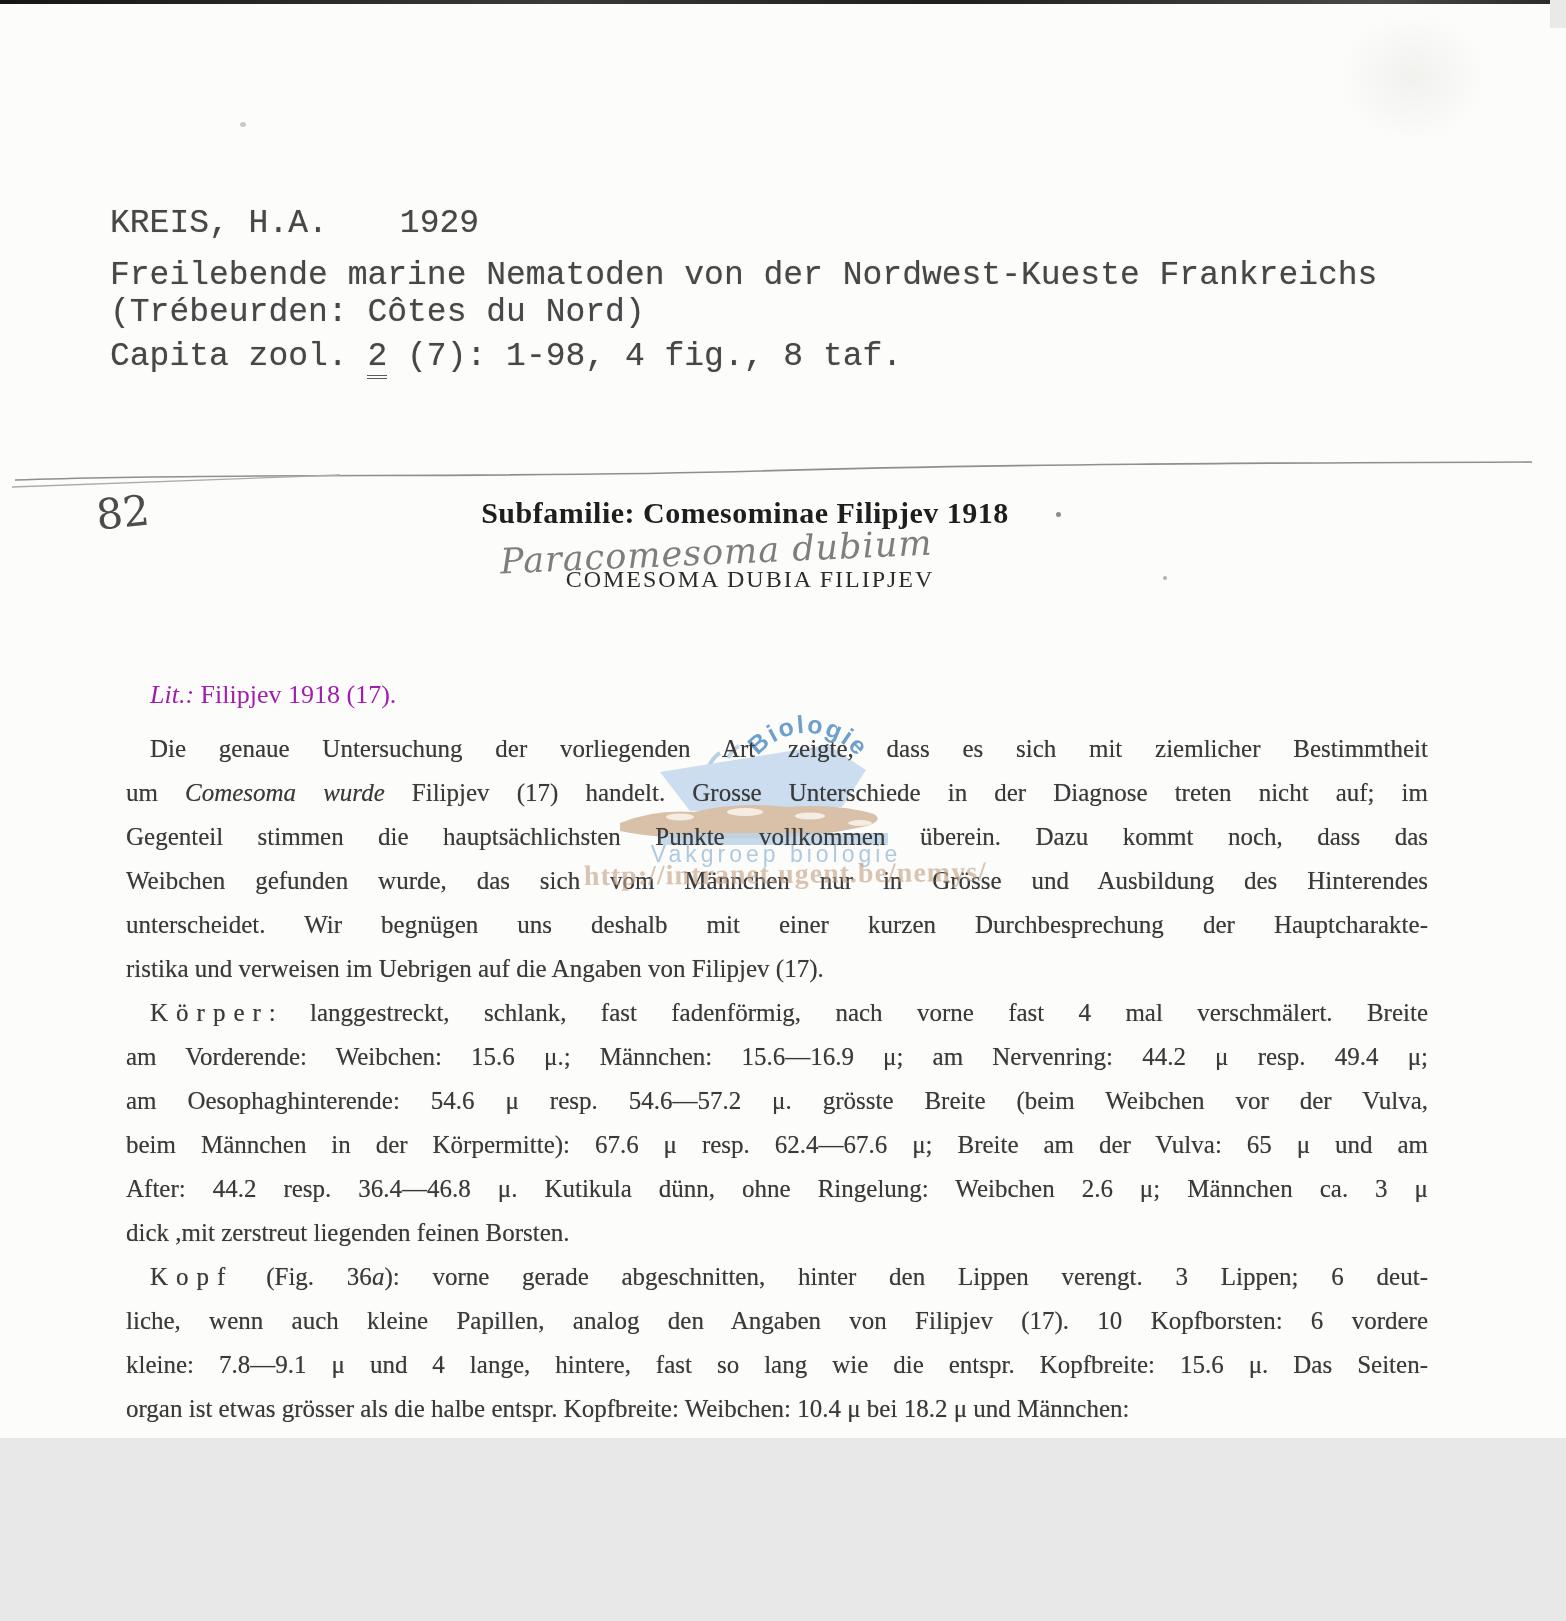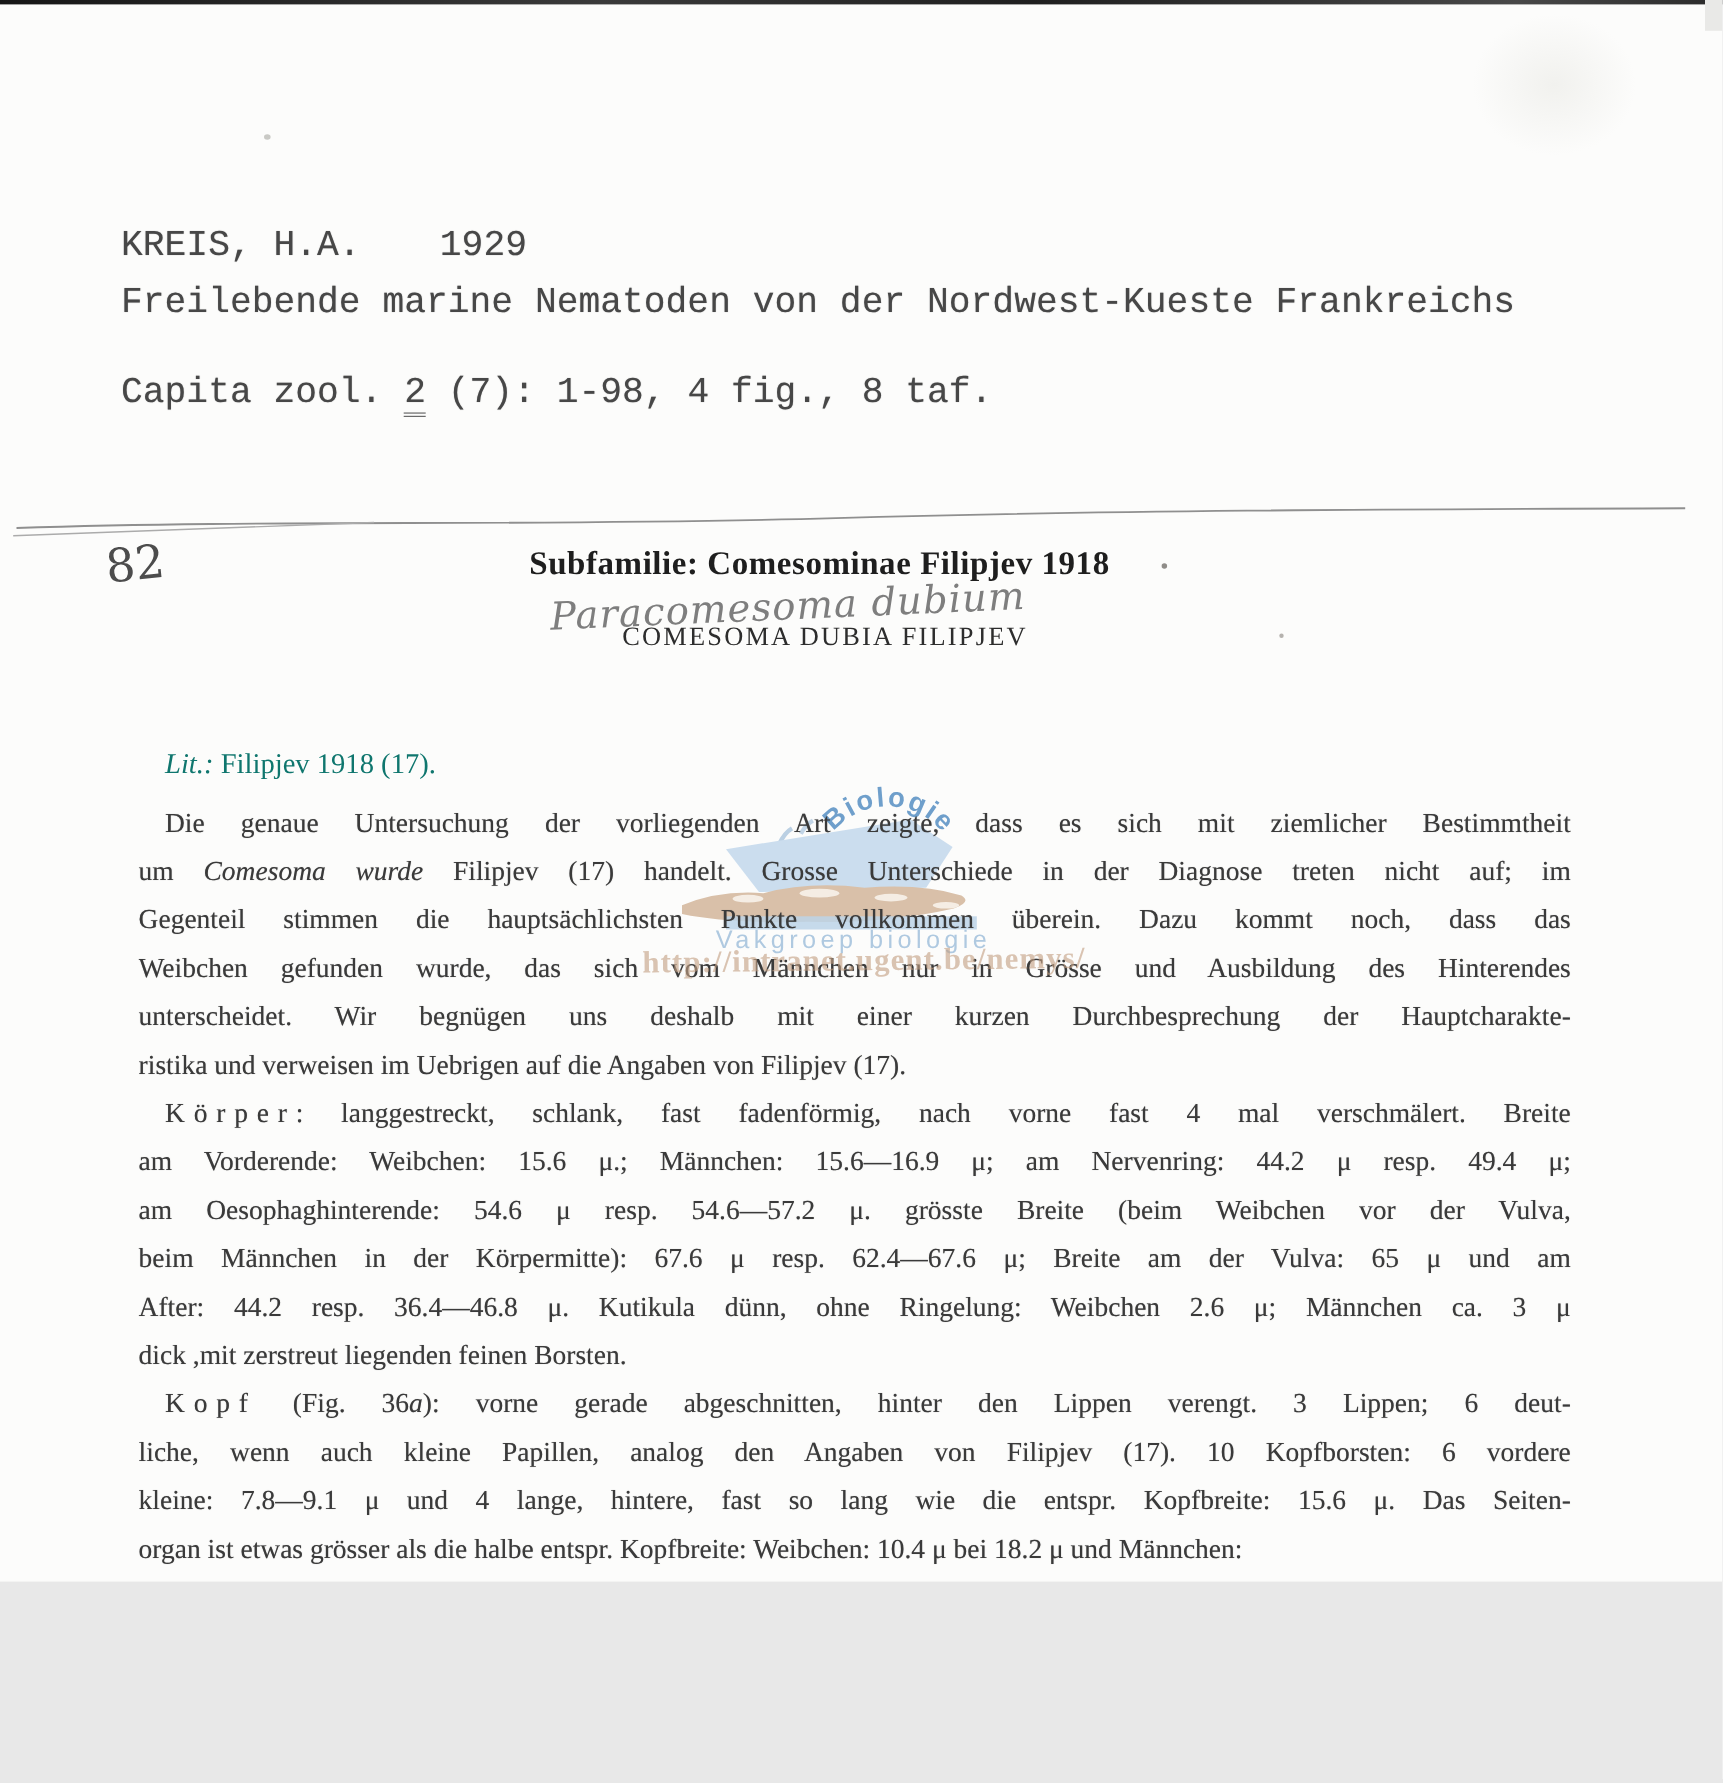--- a/index.html
+++ b/index.html
@@ -37,21 +37,21 @@
   .pagenum{position:absolute;left:96px;top:488px;z-index:1;font-size:42px;color:#4c4c4c;
            font-family:"DejaVu Serif",serif;transform:rotate(-6deg);}
   .subfam{position:absolute;left:0;top:496px;width:1490px;text-align:center;z-index:1;
           font-weight:bold;font-size:30px;color:#1e1e1e;letter-spacing:.5px;}
   .annot{position:absolute;left:500px;top:532px;z-index:1;font-size:35px;font-style:italic;
          color:#7e7e7e;font-family:"DejaVu Serif",serif;letter-spacing:1px;transform:rotate(-2.5deg);}
   .species{position:absolute;left:0;top:566px;width:1500px;text-align:center;z-index:1;
            font-size:24px;color:#2d2d2d;letter-spacing:2px;}
   .figref{position:absolute;left:0;top:636px;width:1512px;text-align:center;z-index:1;
           font-size:27px;color:#333;}
-  .litline{position:absolute;left:150px;top:680px;z-index:1;font-size:26px;color:#0f766e;}
+  .litline{position:absolute;left:150px;top:680px;z-index:1;font-size:26px;color:#a21caf;}
 
   
   .bodytext{position:absolute;left:126px;top:727px;width:1302px;z-index:1;
             font-size:25px;color:#3a3a3a;text-shadow:0 0 .7px rgba(60,60,60,.55);}
   .bl{line-height:44px;height:44px;text-align:justify;text-align-last:justify;overflow:hidden;}
   .bl.last{text-align-last:left;}
   .bl.ind{text-indent:24px;}
   .term{letter-spacing:.32em;}
   i{font-style:italic;}
 
@@ -74,20 +74,21 @@
   <div class="smudge-tr"></div>
   <div class="edge-sliver"></div>
   <div class="speck s1"></div>
   <div class="speck s2"></div>
   <div class="speck s3"></div>
   <div class="speck s4"></div>
 
   <div class="typed">
     <div class="t-line t1"><span>KREIS, H.A.</span><span class="gap"></span><span>1929</span></div>
     <div class="t-line t2">Freilebende marine Nematoden von der Nordwest-Kueste Frankreichs</div>
+    <div class="t-line t3">(Trébeurden: Côtes du Nord)</div>
     <div class="t-line t4"><span>Capita zool. </span><span class="vol">2</span><span> (7): 1-98, 4 fig., 8 taf.</span></div>
   </div>
 
   <svg class="rule" viewBox="0 0 1566 46" preserveAspectRatio="none">
     <path d="M 15,30 C 250,22 480,29 760,21 C 1000,14 1260,13 1532,12" fill="none" stroke="#8f8f8f" stroke-width="1.7"></path>
     <path d="M 12,37 C 120,33 230,29 340,25" fill="none" stroke="#ababab" stroke-width="1.3"></path>
   </svg>
 
   <svg class="wm" viewBox="0 0 470 215">
     <path id="wmarc" d="M 198,66 A 64 64 0 0 1 302,74" fill="none"></path>

